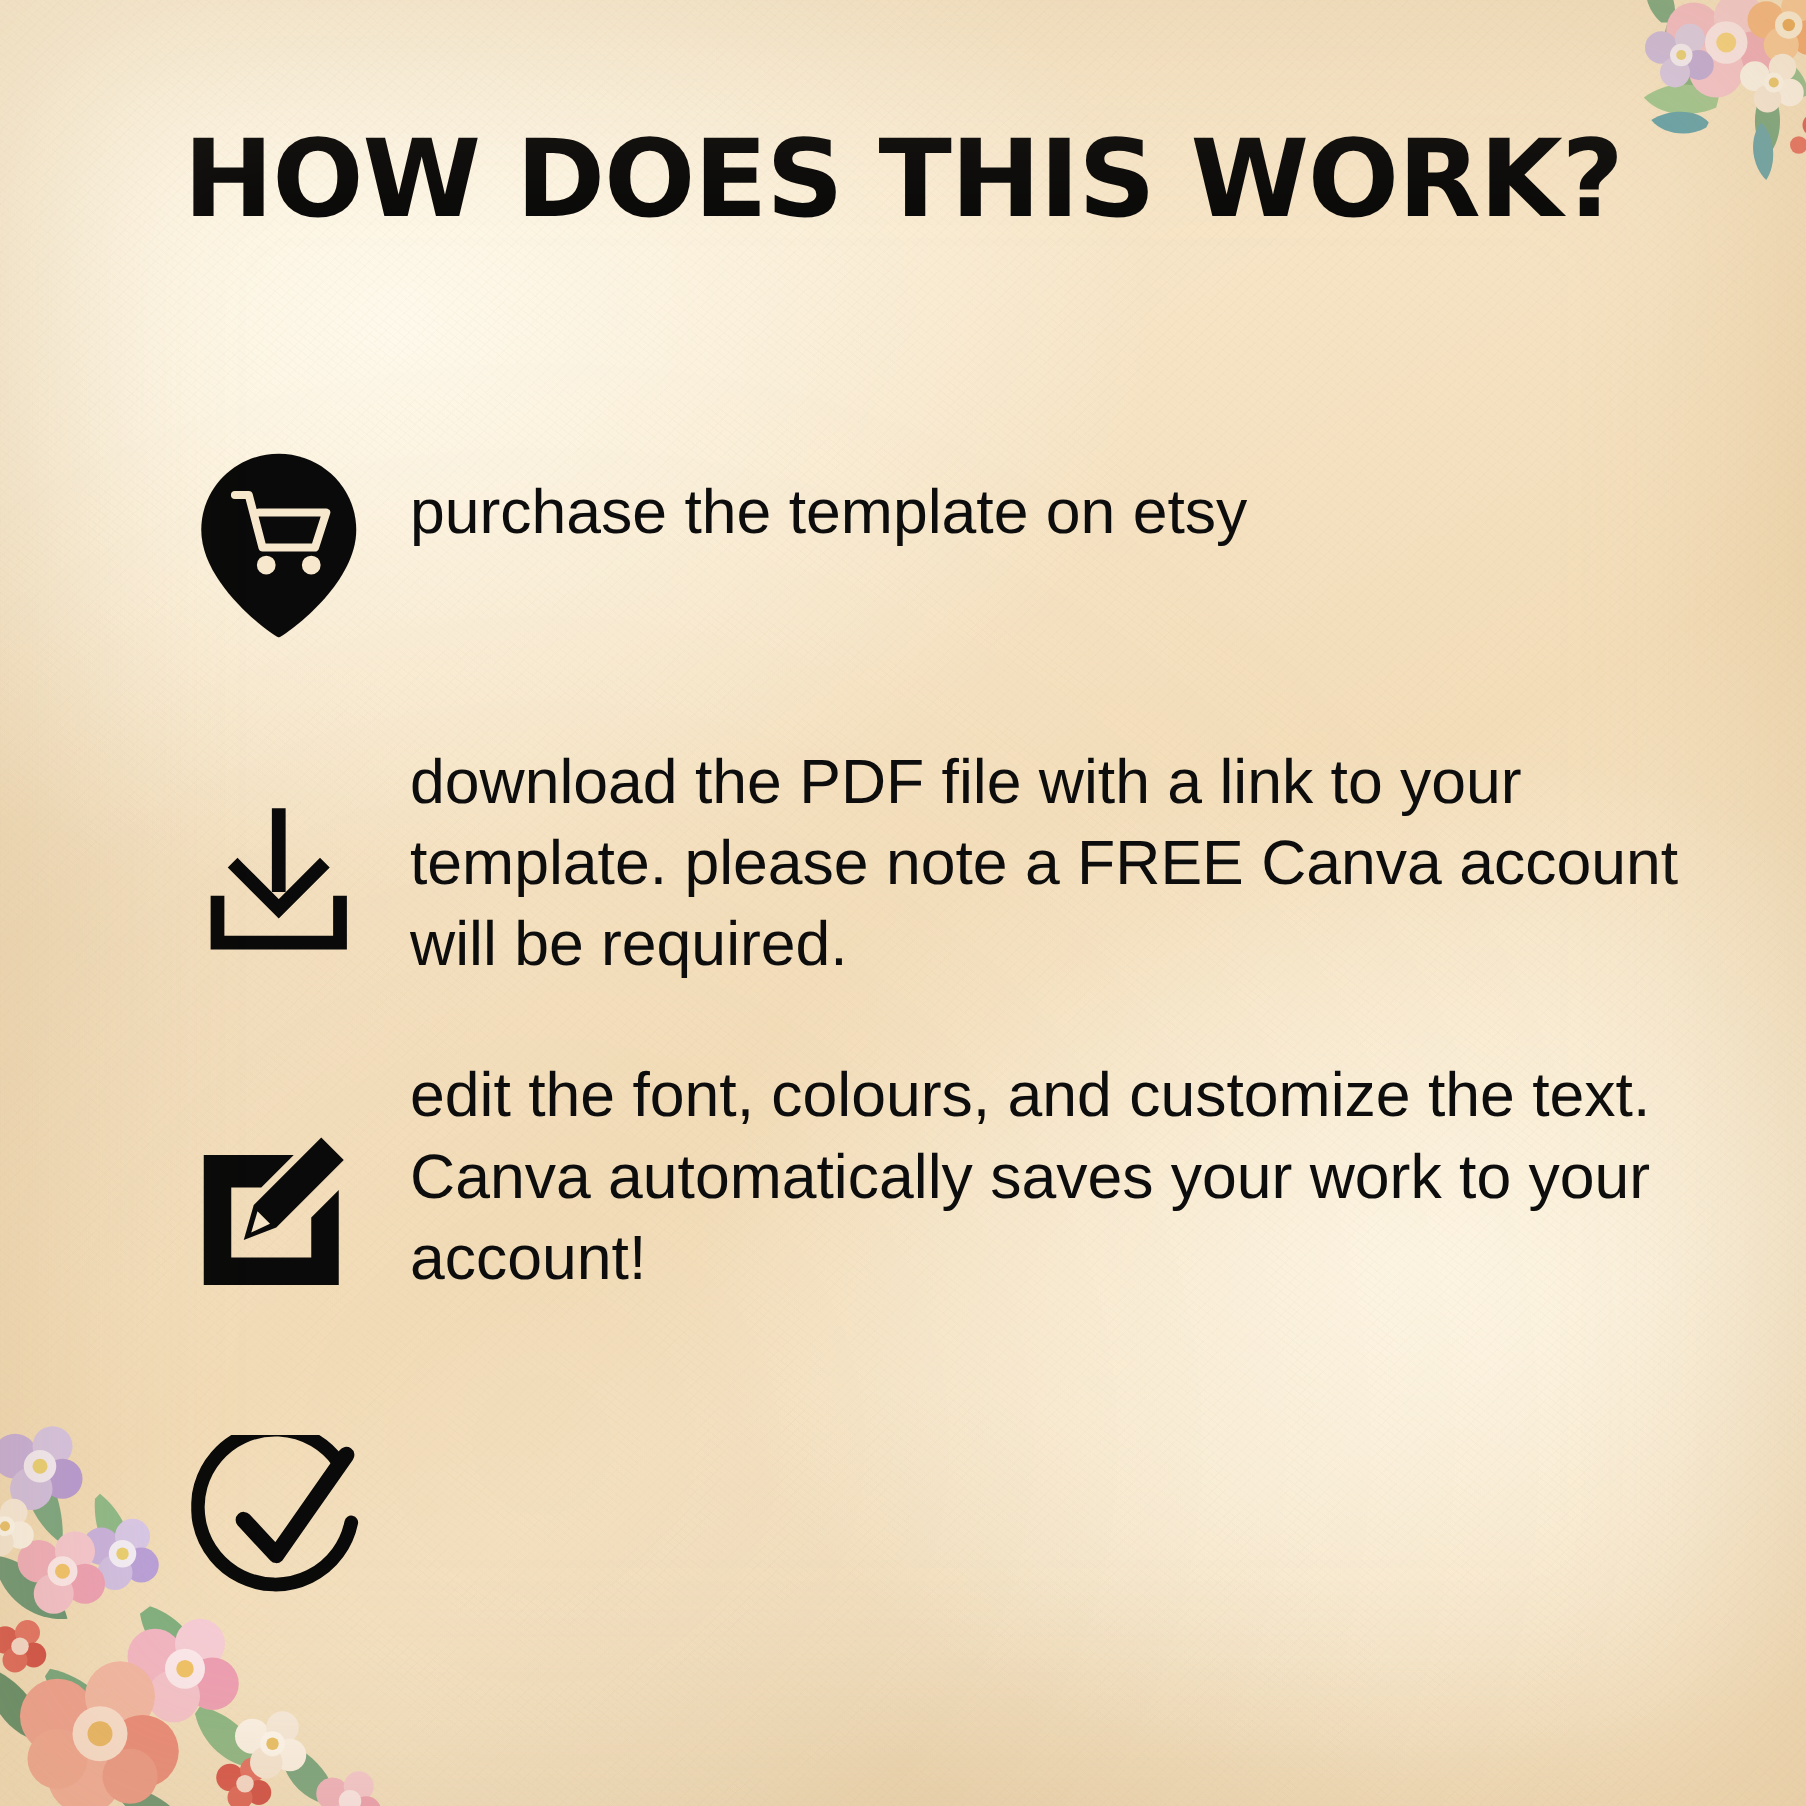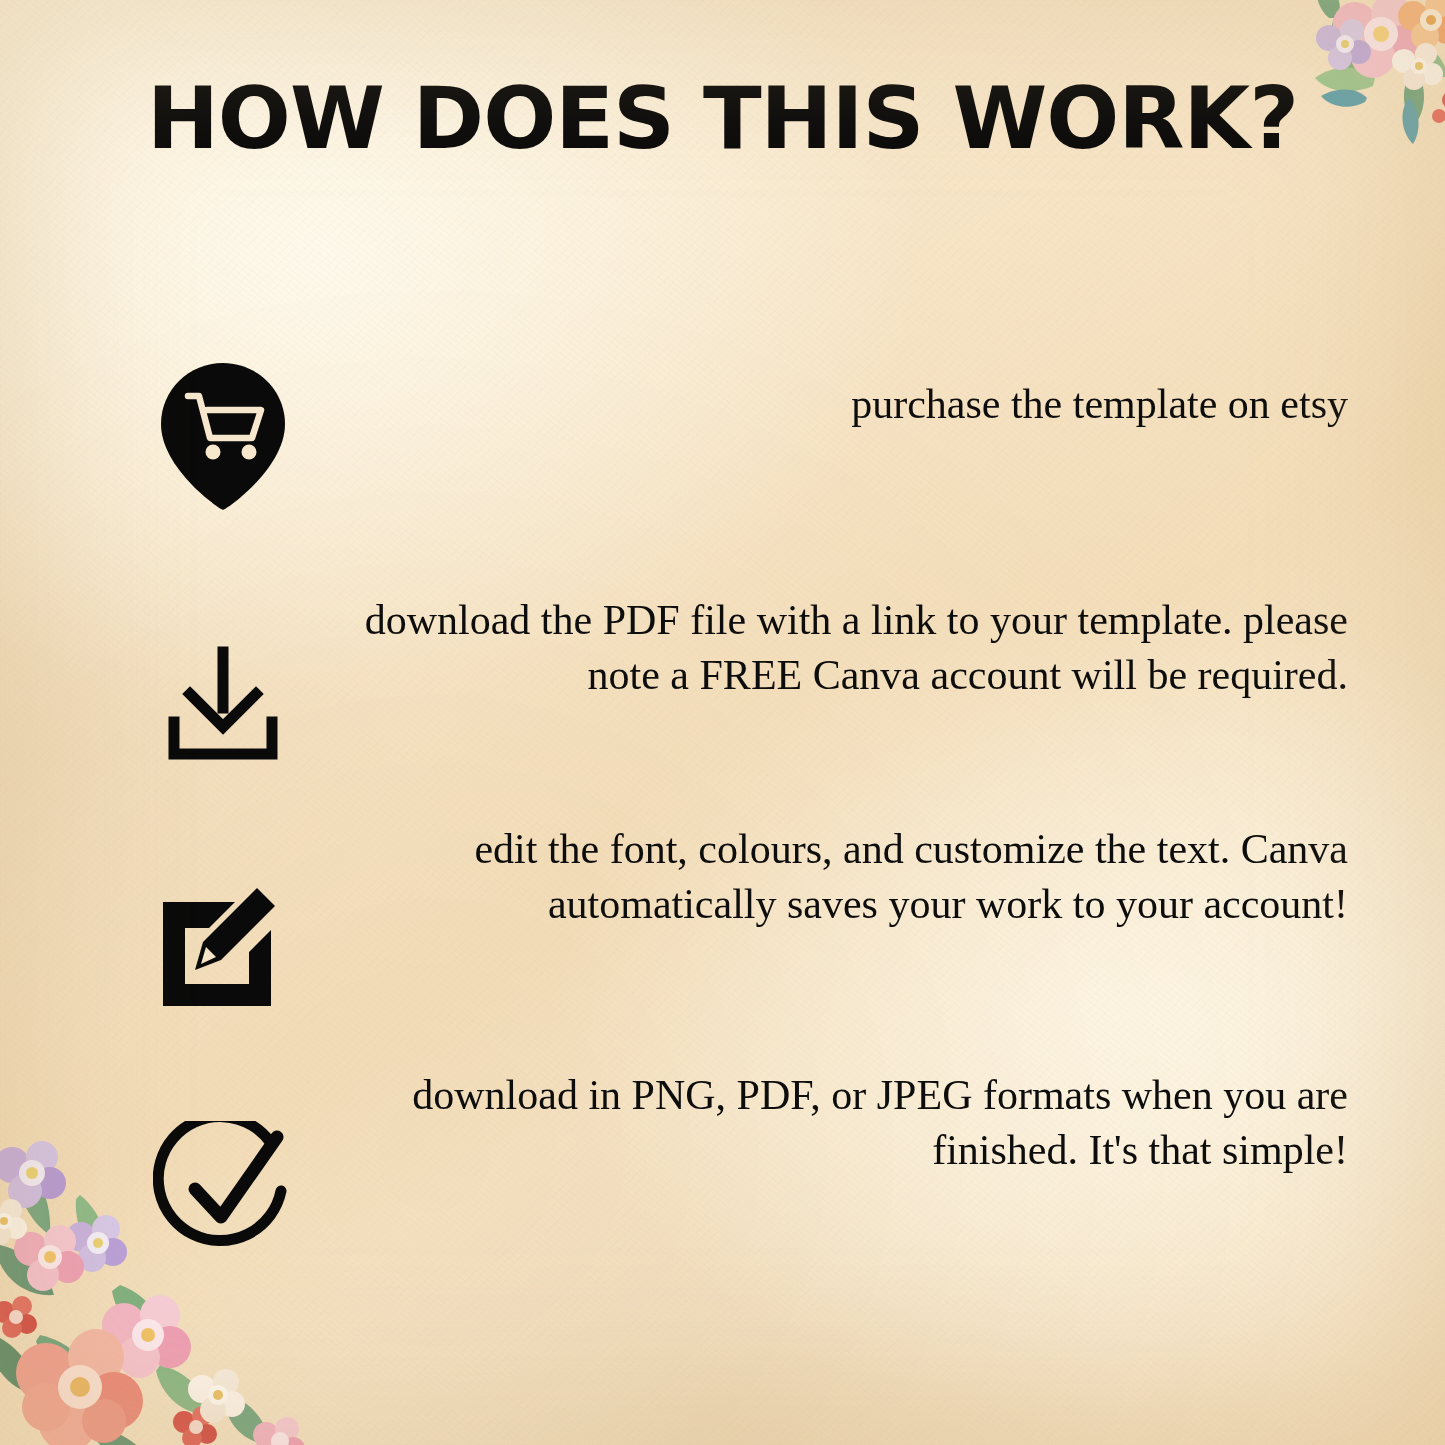--- a/index.html
+++ b/index.html
@@ -42,21 +42,21 @@
   
   #vignette {
     position: absolute;
     inset: 0;
     pointer-events: none;
     box-shadow: inset 0 0 150px 40px rgba(206,172,120,0.30);
   }
 
   #title {
     position: absolute;
-    top: 68px;
+    top: 94px;
     left: 0;
     width: 100%;
     text-align: center;
     font-family: "DejaVu Sans", sans-serif;
     font-weight: bold;
     font-size: 86px;
     letter-spacing: -1px;
     color: #0a0a0a;
     white-space: nowrap;
   }
@@ -79,26 +79,25 @@
     flex: 0 0 210px;
     width: 210px;
     display: flex;
     justify-content: center;
     align-items: flex-start;
   }
   .step-icon svg { display: block; }
 
   .step-text {
     flex: 1 1 auto;
-    font-family: Liberation Serif, serif;
-    font-size: 42px;
+    font-family: Liberation Sans, sans-serif;
+    font-size: 50px;
     line-height: 1.30;
     color: #0d0d0d;
     padding-top: 2px;
-    text-align: right;
   }
 
   
   #step-1 .step-icon { padding-top: 6px; }
   #step-1 .step-text { padding-top: 22px; }
   #step-2 { margin-top: 80px; }
   #step-2 .step-icon { padding-top: 55px; }
   #step-3 { margin-top: 44px; }
   #step-3 .step-icon { padding-top: 60px; }
   #step-4 { margin-top: 42px; }
@@ -158,21 +157,20 @@
       <div class="step-text">edit the font, colours, and customize the text. Canva automatically saves your work to your account!</div>
     </div>
 
     <div class="step" id="step-4">
       <div class="step-icon">
         <svg width="140" height="140" viewBox="0 0 140 140" aria-hidden="true">
           <path d="M118 22 A62 62 0 1 0 128 70" fill="none" stroke="#0a0a0a" stroke-width="11" stroke-linecap="round"></path>
           <path d="M42 68 L68 96 L124 16" fill="none" stroke="#0a0a0a" stroke-width="13" stroke-linecap="round" stroke-linejoin="round"></path>
         </svg>
       </div>
-      <div class="step-text">download in PNG, PDF, or JPEG formats when you are finished. It's that simple!</div>
     </div>
 
   </div>
 
   <svg class="floral" id="floral-top-right" viewBox="0 0 250 210">
     <g opacity="0.96">
 
       <path d="M150 92 C130 80 120 56 130 34 C152 42 166 64 160 90 Z" fill="#7fae7a"></path>
       <path d="M168 104 C150 112 124 112 110 96 C128 82 156 82 170 96 Z" fill="#9cc48d"></path>
       <path d="M206 140 C196 124 196 100 210 86 C222 102 222 128 210 142 Z" fill="#6fa27c"></path>

